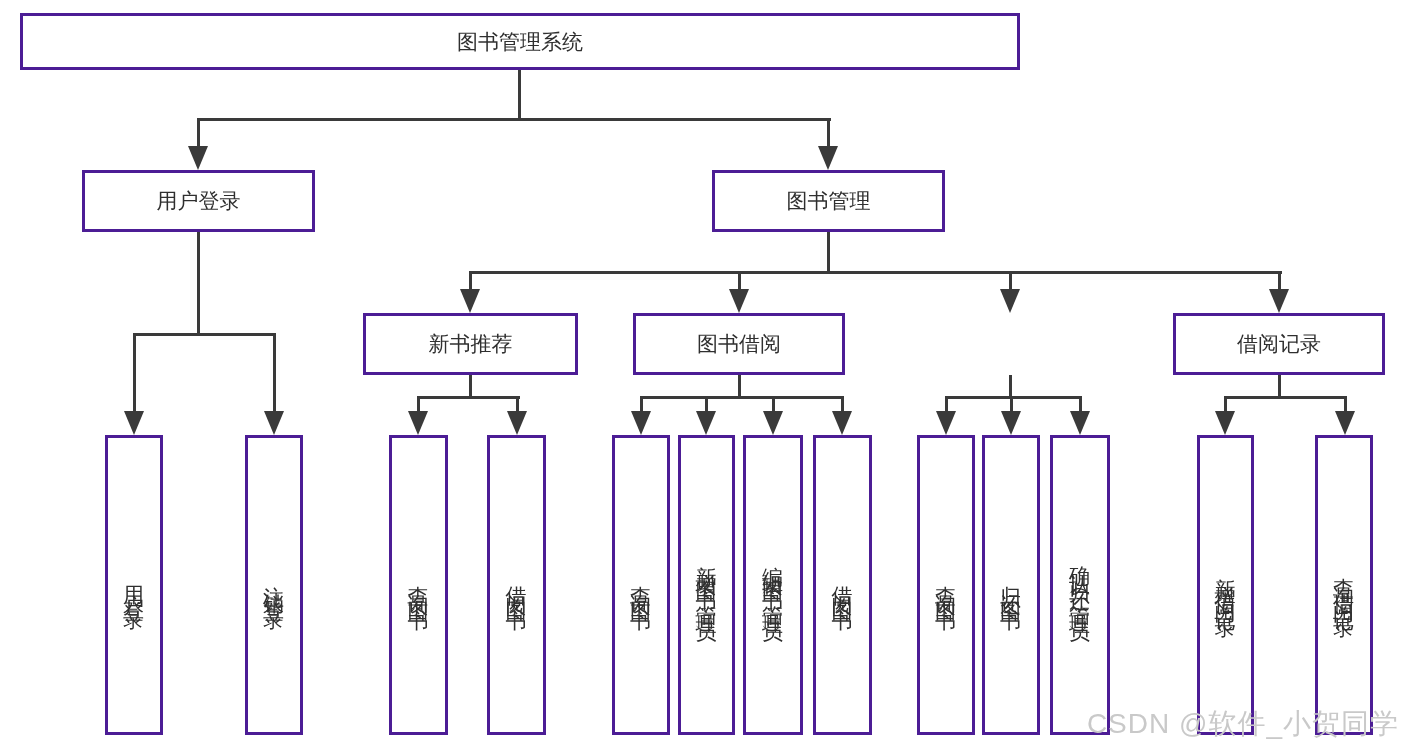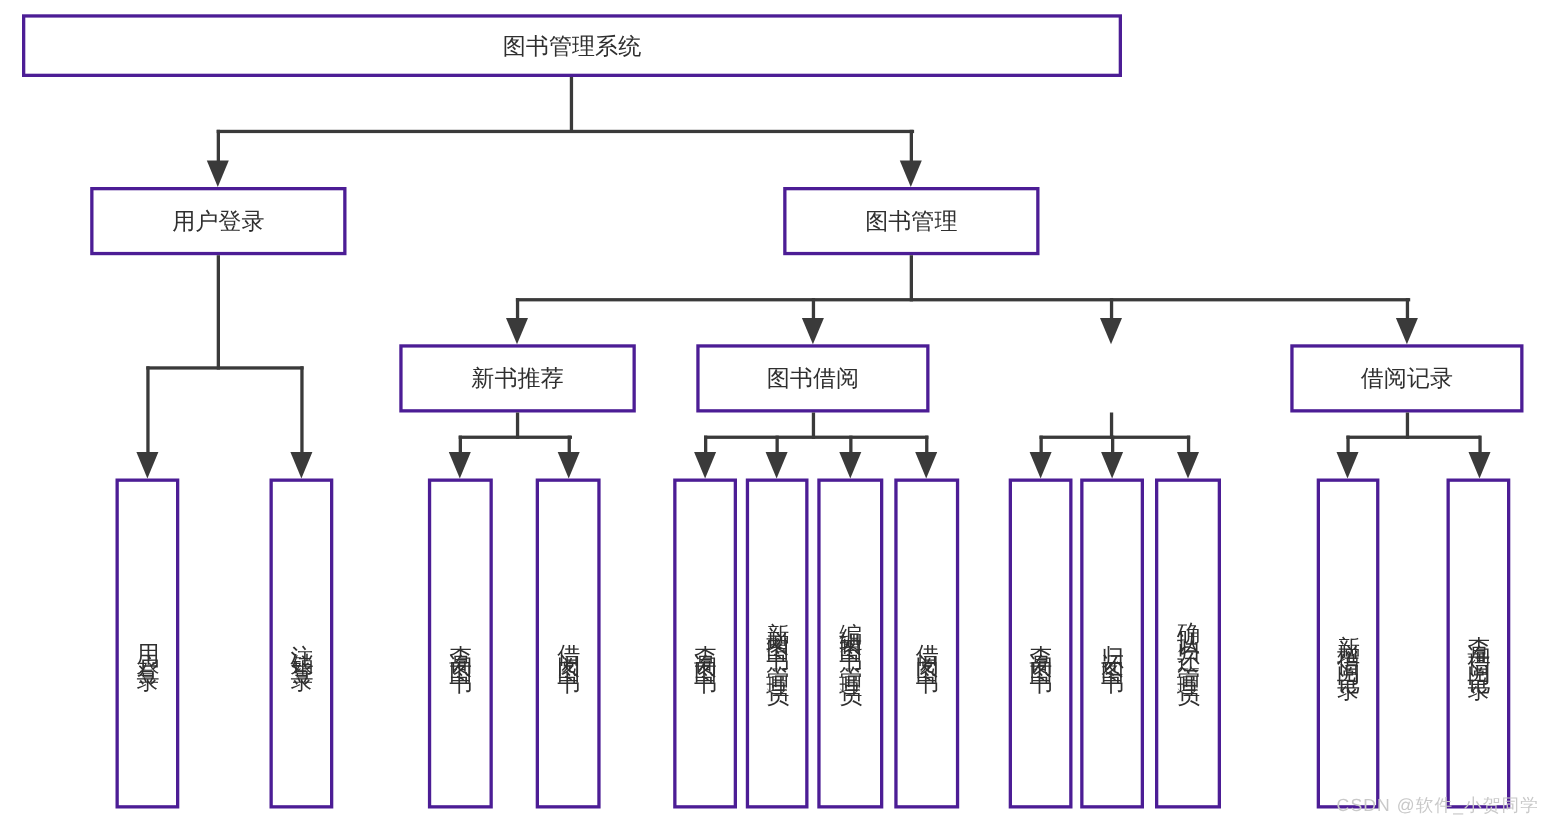--- a/index.html
+++ b/index.html
@@ -48,21 +48,21 @@
     width: 0;
     height: 0;
     border-left: 10px solid transparent;
     border-right: 10px solid transparent;
     border-top: 24px solid #3a3a3a;
   }
   .watermark {
     position: absolute;
     right: 6px;
     bottom: 4px;
-    font-size: 16px;
+    font-size: 28px;
     color: #c9c9c9;
     letter-spacing: 1px;
     white-space: nowrap;
   }
 </style>
 </head>
 <body>
 
 <div id="canvas">
 

